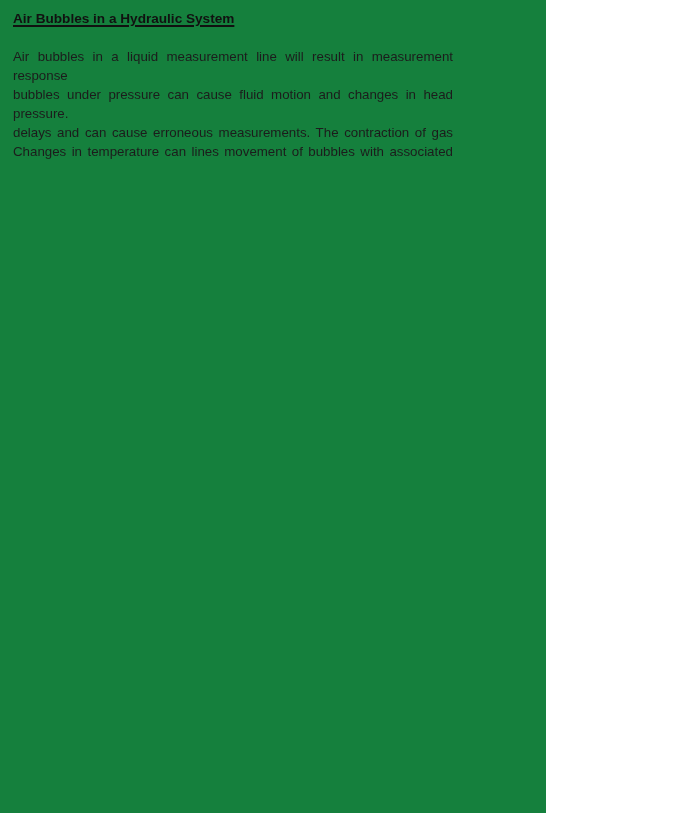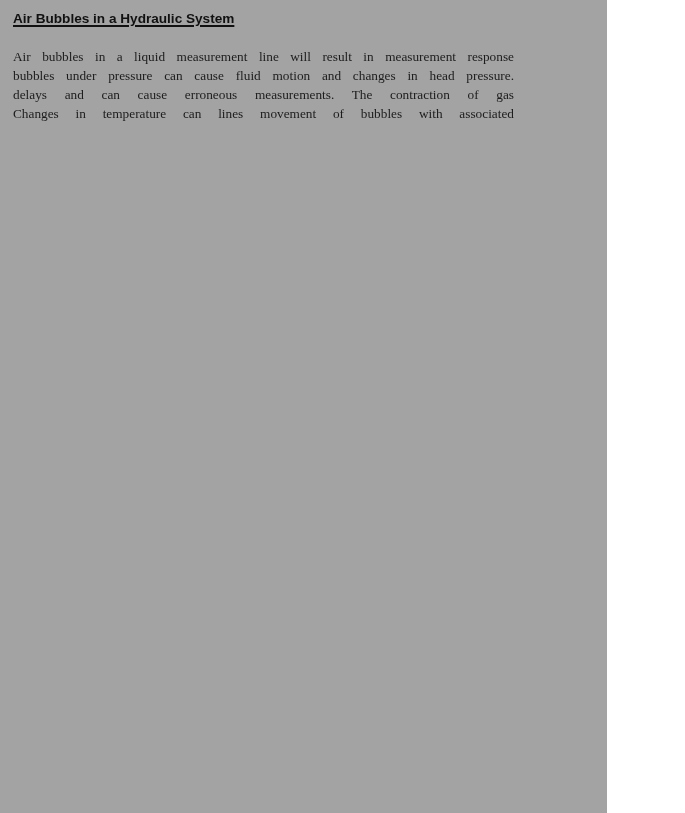--- a/index.html
+++ b/index.html
@@ -2,23 +2,23 @@
 <html><head>
 <meta charset="utf-8">
 <style>
   html, body {
     margin: 0;
     padding: 0;
     background: #ffffff;
   }
   .page {
     position: relative;
-    width: 607px;
+    width: 546px;
     height: 813px;
-    background: #a3a3a3;
+    background: #15803d;
     box-sizing: border-box;
     padding: 9px 93px 0 13px;
     font-family: "Liberation Sans", "DejaVu Sans", sans-serif;
     font-size: 13.3px;
     line-height: 19px;
     color: #1c1c1c;
     overflow: hidden;
   }
   .doc-heading {
     margin: 0 0 19px 0;
@@ -33,21 +33,20 @@
     text-underline-offset: 2px;
   }
   .paragraph {
     margin: 0 0 19px 0;
     padding: 0;
   }
   .text-line {
     text-align: justify;
     text-align-last: justify;
     white-space: normal;
-    font-family: Liberation Serif, serif;
   }
   .text-line.last-line {
     text-align: left;
     text-align-last: left;
   }
 </style>
 </head>
 <body>
 
 <div class="page">

